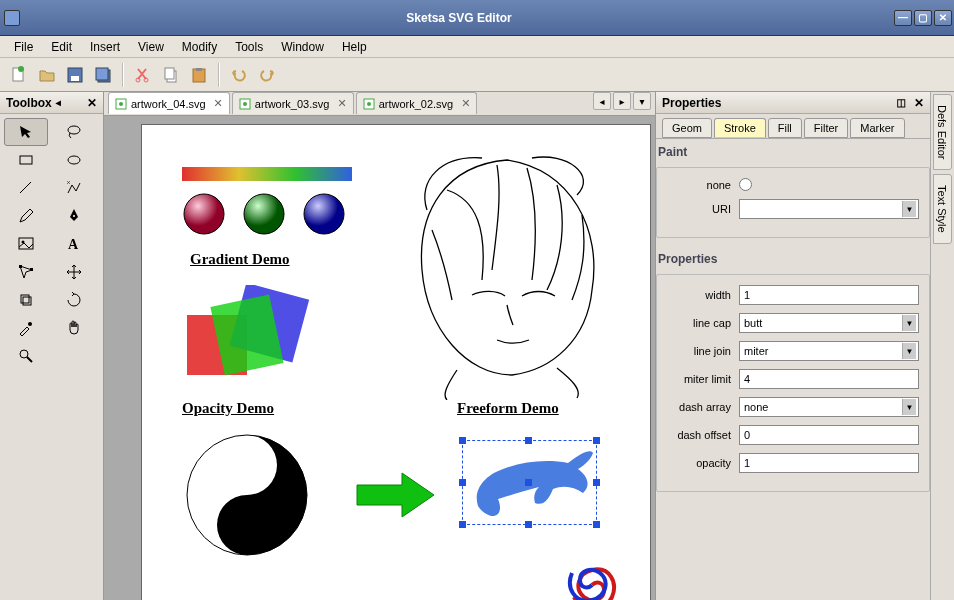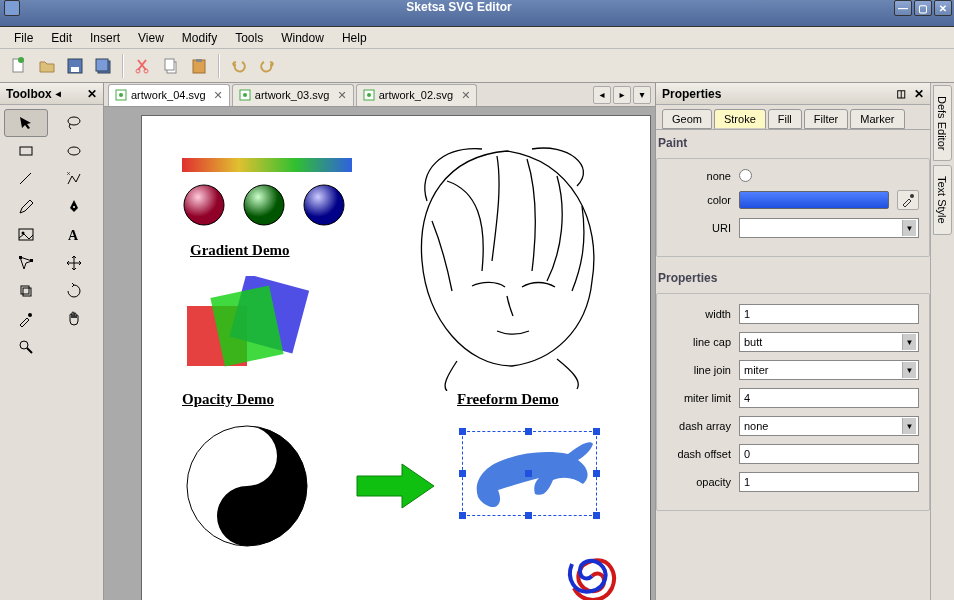--- a/index.html
+++ b/index.html
@@ -1,19 +1,19 @@
 <!DOCTYPE html>
 <html><head>
 <meta charset="utf-8">
 <style>
   * { box-sizing: border-box; margin: 0; padding: 0; }
   body { font-family: "Segoe UI", Tahoma, sans-serif; font-size: 12px; background: #d6d2cd; width: 954px; height: 600px; overflow: hidden; }
   
   
-  .titlebar { background: linear-gradient(#6b86b3, #4e689a); height: 27px; display: flex; color: #fff; font-weight: bold; font-size: 12px; border-bottom: 1px solid #333; }
+  .titlebar { background: linear-gradient(#6b86b3, #4e689a); height: 36px; display: flex; align-items: center; color: #fff; font-weight: bold; font-size: 12px; border-bottom: 1px solid #333; }
   .titlebar .icon { width: 16px; height: 16px; margin: 0 4px; background: #7b9cd4; border: 1px solid #333; border-radius: 2px; }
   .titlebar .title { flex: 1; text-align: center; }
   .titlebar .winbtns { display: flex; gap: 2px; margin-right: 2px; }
   .titlebar .winbtn { width: 18px; height: 16px; background: linear-gradient(#8ea7d4, #6b86b3); border: 1px solid #333; border-radius: 2px; display: flex; align-items: center; justify-content: center; color: #fff; font-size: 10px; cursor: pointer; }
   
   
   .menubar { background: #e8e4dc; height: 22px; display: flex; align-items: center; padding: 0 6px; border-bottom: 1px solid #bbb; gap: 2px; }
   .menubar .menu-item { padding: 2px 8px; cursor: pointer; }
   
   
@@ -28,21 +28,21 @@
   .toolbox { width: 104px; background: #e3dfd8; border-right: 1px solid #999; display: flex; flex-direction: column; }
   .panel-header { height: 22px; background: linear-gradient(#f2efea, #dad5cc); border-bottom: 1px solid #aaa; display: flex; align-items: center; padding: 0 6px; font-weight: bold; gap: 4px; }
   .panel-header .arrow { font-size: 10px; }
   .panel-header .x { margin-left: auto; cursor: pointer; font-size: 12px; }
   .toolgrid { display: grid; grid-template-columns: 1fr 1fr; gap: 0; padding: 4px; }
   .tool { width: 44px; height: 28px; display: flex; align-items: center; justify-content: center; cursor: pointer; border: 1px solid transparent; border-radius: 3px; }
   .tool.active { border-color: #888; background: #d0cbc2; }
   
   
   .editor { flex: 1; display: flex; flex-direction: column; background: #e3dfd8; }
-  .tabstrip { height: 24px; background: #e3dfd8; display: flex; align-items: center; padding: 0 4px; border-bottom: 1px solid #999; gap: 2px; }
+  .tabstrip { height: 24px; background: #e3dfd8; display: flex; align-items: flex-start; padding: 0 4px; border-bottom: 1px solid #999; gap: 2px; }
   .tab { height: 22px; display: flex; align-items: center; padding: 0 6px; background: #ece9e2; border: 1px solid #aaa; border-bottom: none; border-radius: 3px 3px 0 0; cursor: pointer; gap: 4px; font-size: 11px; }
   .tab.active { background: #fff; }
   .tab .close { margin-left: 4px; font-size: 11px; cursor: pointer; color: #666; }
   .tabstrip .navbtns { margin-left: auto; display: flex; gap: 2px; }
   .tabstrip .navbtn { width: 18px; height: 18px; border: 1px solid #aaa; background: #ece9e2; display: flex; align-items: center; justify-content: center; font-size: 10px; cursor: pointer; border-radius: 2px; }
   .canvas-wrap { flex: 1; background: #aaa; display: flex; justify-content: flex-end; padding: 8px 4px 0 4px; overflow: hidden; }
   .canvas { background: #fff; width: 510px; border: 1px solid #666; position: relative; }
   
   
   .properties { width: 275px; background: #e3dfd8; border-left: 1px solid #999; display: flex; flex-direction: column; }
@@ -394,30 +394,20 @@
       <div class="prop-tab">Marker</div>
     </div>
     <div class="prop-body">
       <div class="section-title">Paint</div>
       <div class="fieldset">
         <div class="field-row">
           <label>none</label>
           <input type="radio" style="">
         </div>
         <div class="field-row">
-          <label>color</label>
-          <div class="color-swatch"></div>
-          <div class="eyedrop">
-            <svg width="14" height="14">
-                <path d="M2 12 L8 6 L10 8 L4 14 Z" fill="none" stroke="#333"></path>
-                <circle cx="11" cy="3" r="2" fill="#333"></circle>
-              </svg>
-          </div>
-        </div>
-        <div class="field-row">
           <label>URI</label>
           <div class="combo">
               <span></span>
               <span class="arrow">▼</span>
             </div>
         </div>
       </div>
 
       <div class="section-title" style="margin-top:14px;">Properties</div>
       <div class="fieldset">

